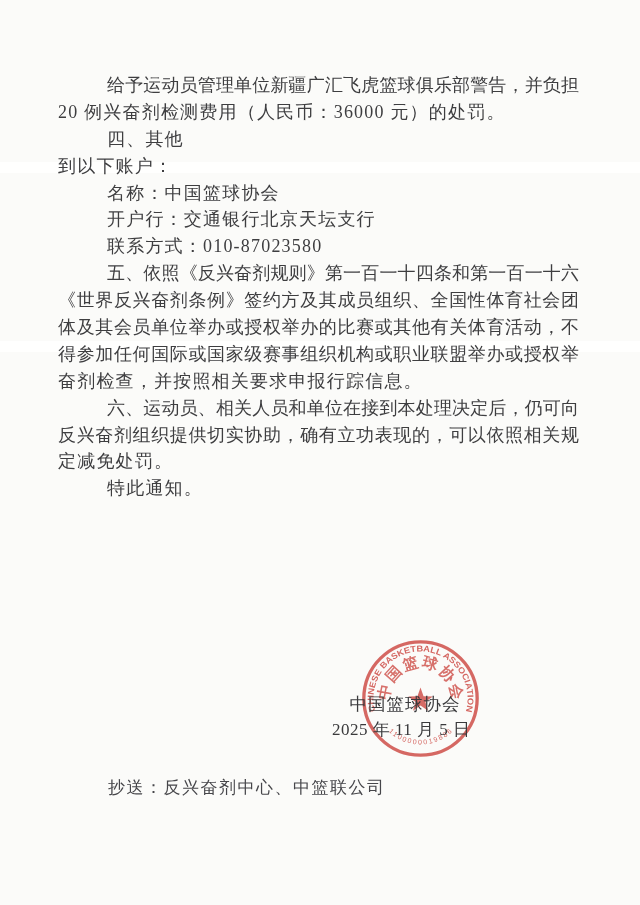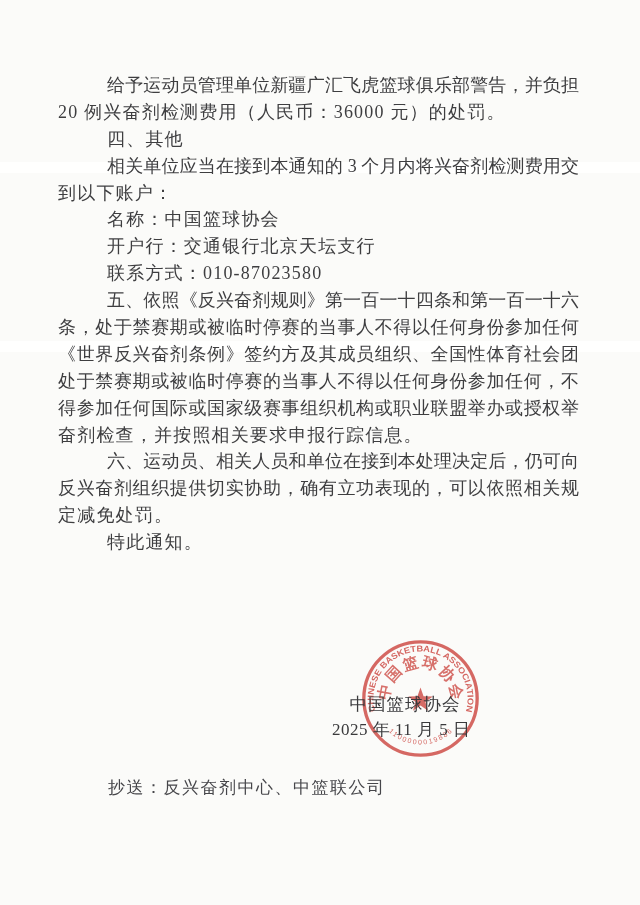--- a/index.html
+++ b/index.html
@@ -43,29 +43,27 @@
 
 <div class="page">
 
   <div class="scan-band band-1"></div>
   <div class="scan-band band-2"></div>
 
   <div class="doc">
     <p class="ln ind j">给予运动员管理单位新疆广汇飞虎篮球俱乐部警告，并负担</p>
     <p class="ln">20 例兴奋剂检测费用（人民币：36000 元）的处罚。</p>
     <p class="ln ind">四、其他</p>
-    <p class="ln ind j">相关单位应当在接到本通知的 3 个月内将兴奋剂检测费用交</p>
     <p class="ln">到以下账户：</p>
     <p class="ln ind">名称：中国篮球协会</p>
     <p class="ln ind">开户行：交通银行北京天坛支行</p>
     <p class="ln ind">联系方式：010-87023580</p>
     <p class="ln ind j">五、依照《反兴奋剂规则》第一百一十四条和第一百一十六</p>
-    <p class="ln j">条，处于禁赛期或被临时停赛的当事人不得以任何身份参加任何</p>
     <p class="ln j">《世界反兴奋剂条例》签约方及其成员组织、全国性体育社会团</p>
-    <p class="ln j">处于禁赛期或被临时停赛的当事人不得以任何身份参加任何，不</p>
+    <p class="ln j">体及其会员单位举办或授权举办的比赛或其他有关体育活动，不</p>
     <p class="ln j">得参加任何国际或国家级赛事组织机构或职业联盟举办或授权举</p>
     <p class="ln">奋剂检查，并按照相关要求申报行踪信息。</p>
     <p class="ln ind j">六、运动员、相关人员和单位在接到本处理决定后，仍可向</p>
     <p class="ln j">反兴奋剂组织提供切实协助，确有立功表现的，可以依照相关规</p>
     <p class="ln">定减免处罚。</p>
     <p class="ln ind">特此通知。</p>
   </div>
 
   <div class="seal">
     <svg viewBox="0 0 140 140" xmlns="http://www.w3.org/2000/svg">

